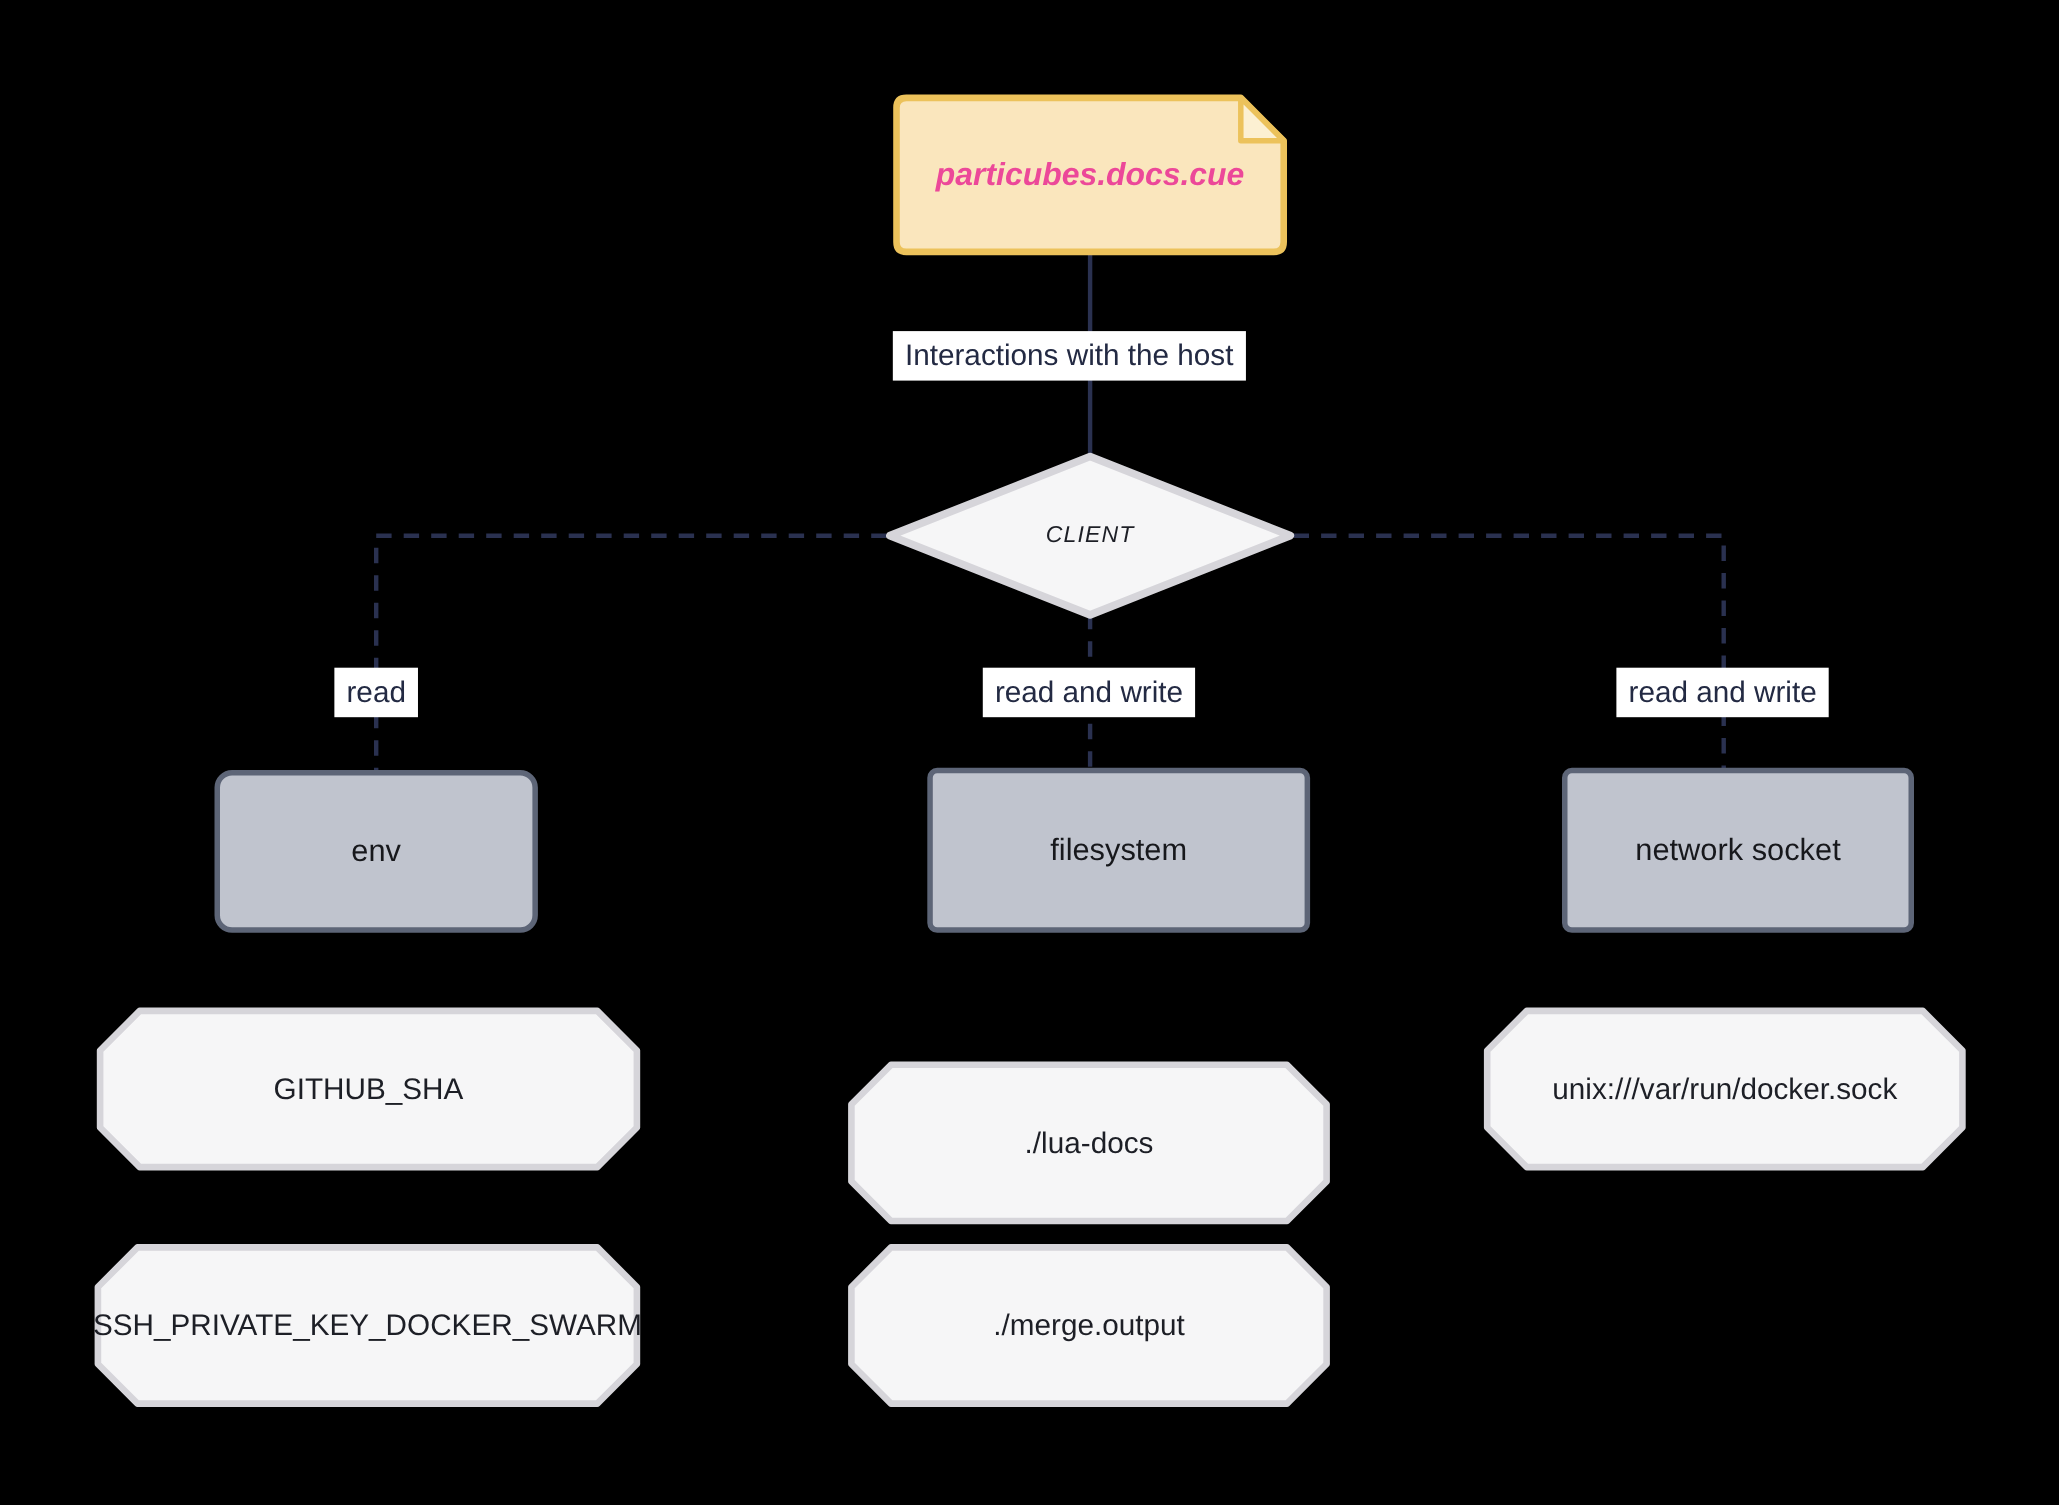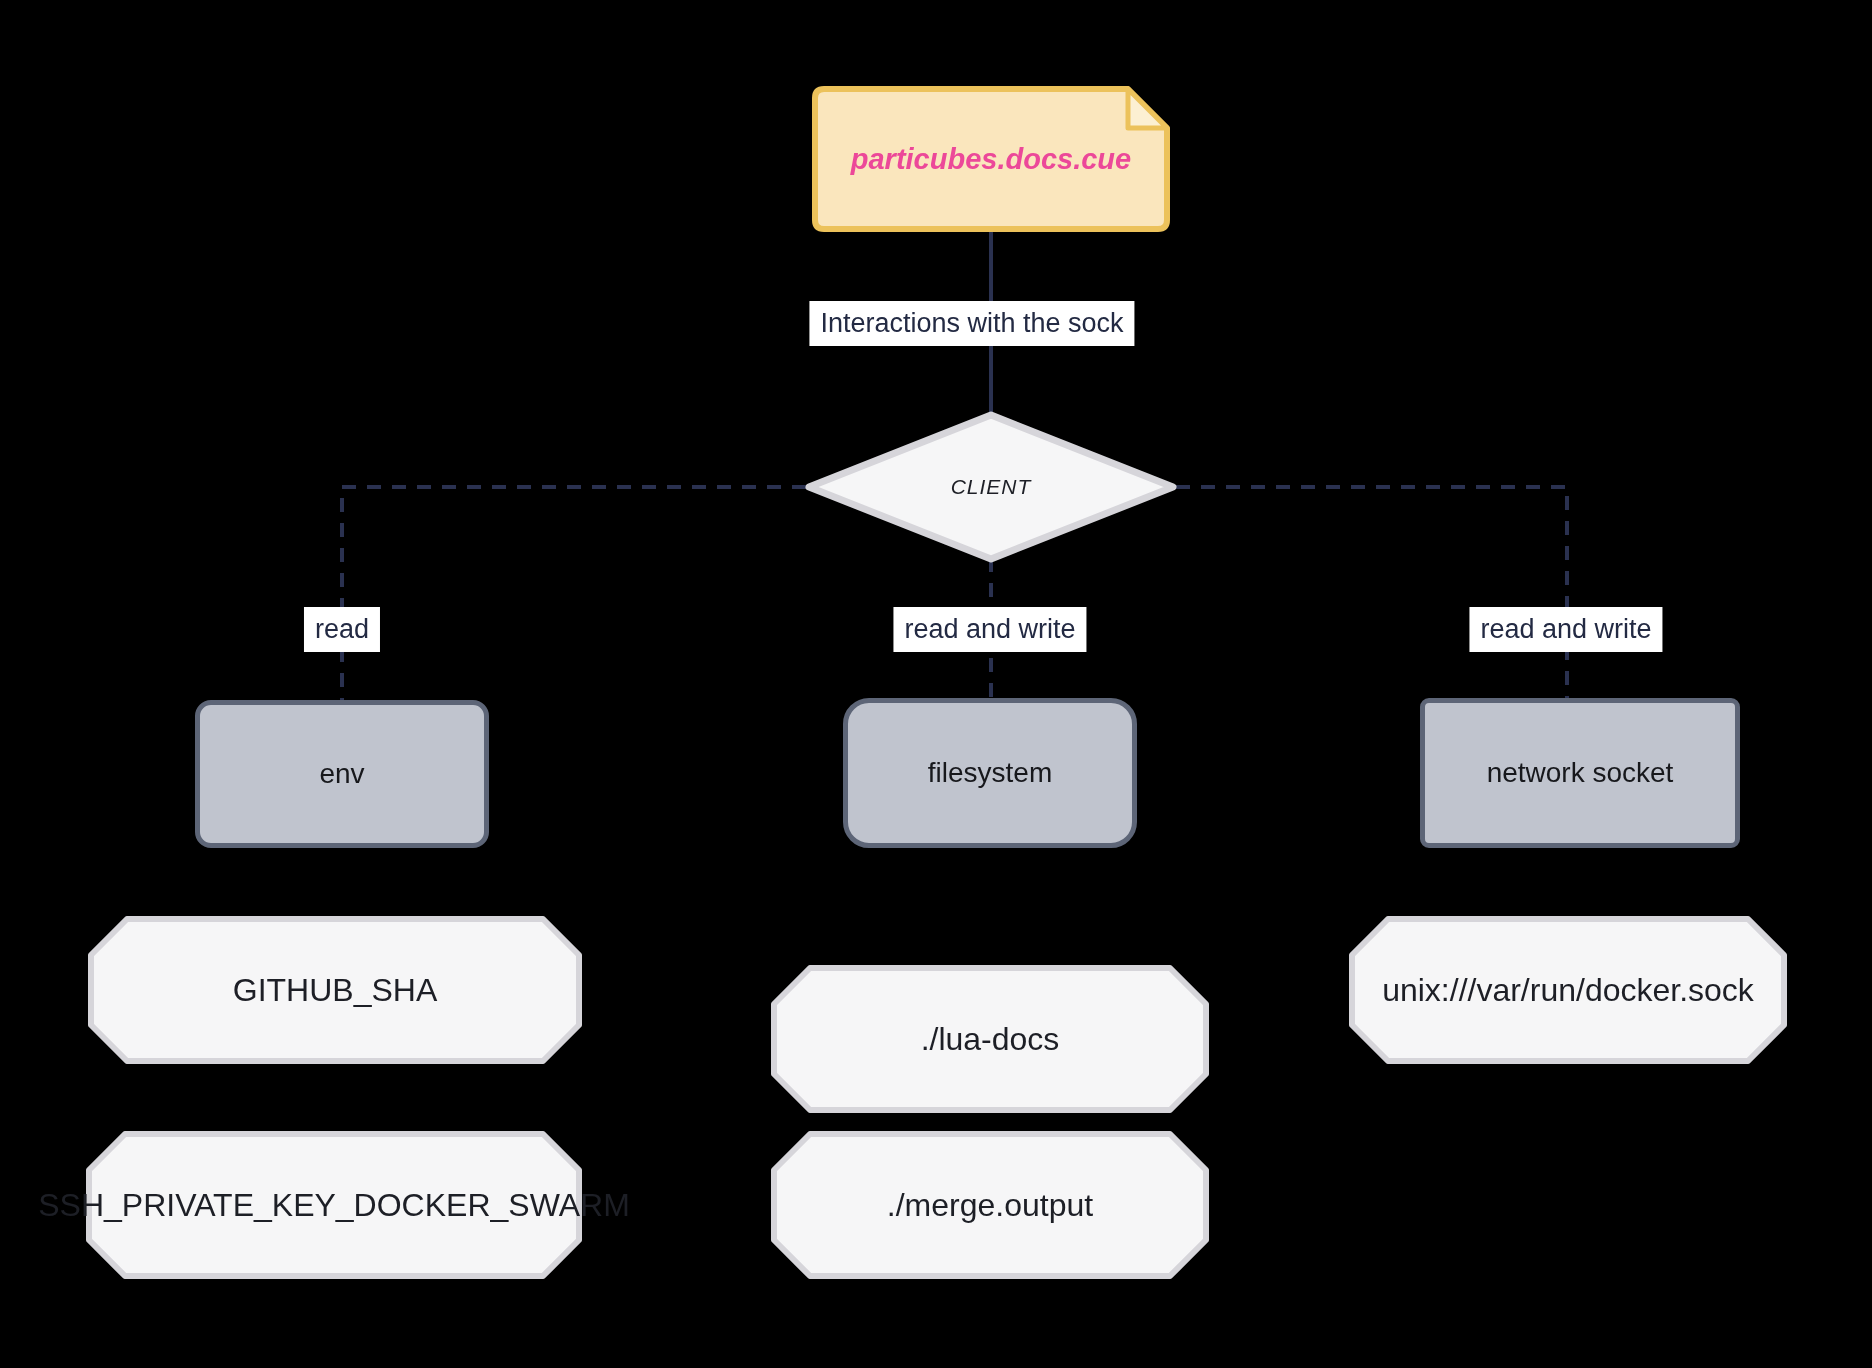--- a/index.html
+++ b/index.html
@@ -26,21 +26,21 @@
   .canvas{position:relative;width:1872px;height:1368px;background:var(--background);}
   .connectors{position:absolute;left:0;top:0;width:1872px;height:1368px;}
   .edge{stroke:var(--edge-line);stroke-width:4;fill:none;}
   .edge.dashed{stroke-dasharray:14 11;}
 
   .shape{position:absolute;}
   .shape svg{position:absolute;left:0;top:0;}
   .shape .label{
     position:absolute;inset:0;
     display:flex;align-items:center;justify-content:center;
-    color:var(--text-dark);font-size:32px;
+    color:var(--text-dark);font-size:27px;
   }
 
   .note-body{fill:var(--note-fill);stroke:var(--note-border);stroke-width:6;stroke-linejoin:round;}
   .note-fold{fill:var(--note-fold);stroke:var(--note-border);stroke-width:5;stroke-linejoin:round;}
   .note .label{font-weight:bold;font-style:italic;font-size:29px;color:#ec4899;}
 
   .diamond-shape{fill:var(--shape-fill);stroke:var(--shape-border);stroke-width:7;stroke-linejoin:round;}
   .diamond .label{font-size:21px;letter-spacing:1px;font-style:italic;}
 
   .resource{
@@ -84,29 +84,29 @@
     <div class="label">particubes.docs.cue</div>
   </div>
 
   <div class="shape diamond" style="left:804px;top:410px;width:374px;height:154px;">
     <svg width="374" height="154" viewBox="0 0 374 154">
       <polygon class="diamond-shape" points="187,5 369,77 187,149 5,77"></polygon>
     </svg>
     <div class="label">CLIENT</div>
   </div>
 
-  <div class="edge-label" style="left:972px;top:301px;">Interactions with the sock</div>
+  <div class="edge-label" style="left:972px;top:301px;">Interactions with the host</div>
   <div class="edge-label" style="left:342px;top:607px;">read</div>
   <div class="edge-label" style="left:990px;top:607px;">read and write</div>
   <div class="edge-label" style="left:1566px;top:607px;">read and write</div>
 
   <div class="resource" style="left:195px;top:700px;width:294px;height:148px;border-radius:16px;">
     <span>env</span>
   </div>
-  <div class="resource" style="left:843px;top:698px;width:294px;height:150px;border-radius:26px;">
+  <div class="resource" style="left:843px;top:698px;width:348px;height:150px;">
     <span>filesystem</span>
   </div>
   <div class="resource" style="left:1420px;top:698px;width:320px;height:150px;">
     <span>network socket</span>
   </div>
 
   <div class="shape octagon" style="left:87px;top:915px;width:496px;height:150px;">
     <svg width="496" height="150" viewBox="0 0 496 150">
       <polygon class="octagon-shape" points="40,4 456,4 492,40 492,110 456,146 40,146 4,110 4,40"></polygon>
     </svg>

